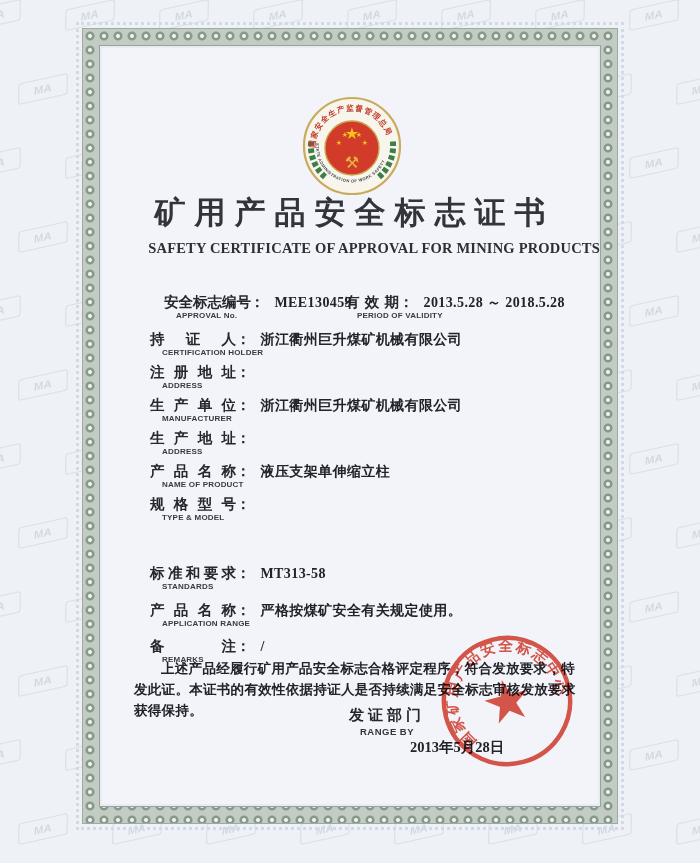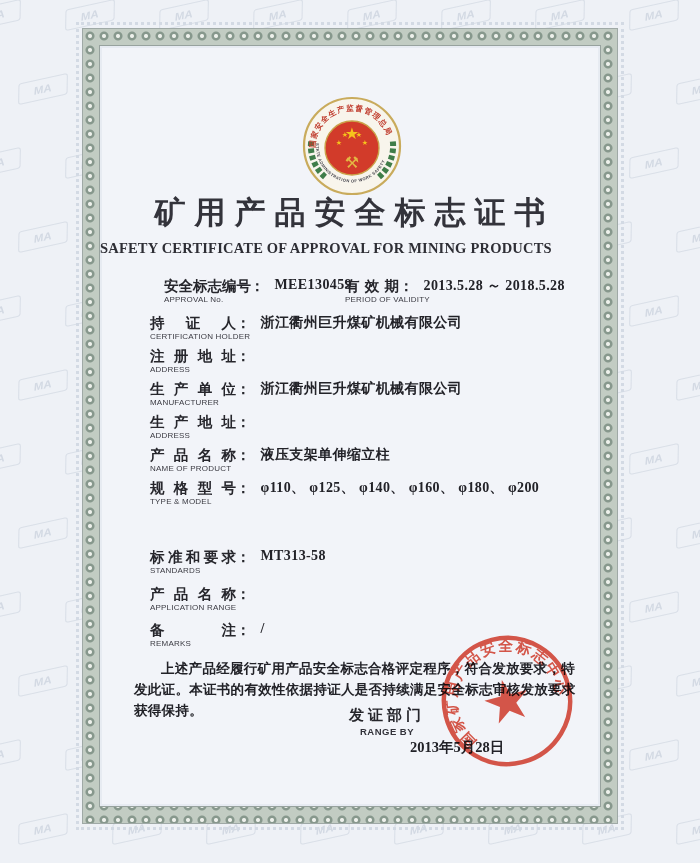--- a/index.html
+++ b/index.html
@@ -25,32 +25,32 @@
         background-size:14px 14px; }
   .paper { position:absolute; inset:16px; background:#f2f4f9; border:1px solid #97a29e;
         box-shadow:inset 0 0 0 2px #e7ebf2; }
 
   
   .emblem { position:absolute; left:202px; top:50px; width:100px; height:100px; }
 
   
   .title { position:absolute; left:0; top:146px; width:100%; text-align:center;
         font-size:31px; font-weight:bold; color:#33333b; letter-spacing:9px; text-indent:9px; }
-  .subtitle { position:absolute; left:0; top:194px; width:100%; text-align:left;
+  .subtitle { position:absolute; left:0; top:194px; width:100%; text-align:right;
         font-size:14.5px; font-weight:bold; color:#2e2e35; letter-spacing:.2px; }
 
   
   .row { position:absolute; left:50px; white-space:nowrap; }
-  .field { position:relative; display:inline-flex; align-items:flex-start; vertical-align:top; }
+  .field { position:relative; display:inline-flex; align-items:center; vertical-align:top;margin-top:16px; }
   .lab { display:inline-block; width:86px; font-size:14.5px; font-weight:bold; color:#26262c;
         text-align:justify; text-align-last:justify; } .lab.narrow { width:54px; }
   .colon { font-size:14.5px; font-weight:bold; color:#26262c; }
   .val { margin-left:10px; font-size:14px; font-weight:bold; color:#222228; letter-spacing:.4px; }
-  .sub { position:absolute; left:0; top:18px; font-family:"Liberation Sans", sans-serif;
-        font-size:8px; font-weight:normal; color:#3a3a42; letter-spacing:.2px; }
+  .sub { position:absolute; left:12px; top:18px; font-family:"Liberation Sans", sans-serif;
+        font-size:8px; font-weight:bold; color:#3a3a42; letter-spacing:.2px; }
 
   .para { position:absolute; left:34px; top:612px; width:452px; font-size:13.5px; font-weight:bold;
         color:#222228; line-height:21px; text-indent:2em; letter-spacing:.3px; white-space:normal; }
 
   .issued { position:absolute; left:249px; top:660px; text-align:center; }
   .issued .lab2 { font-size:15px; font-weight:bold; letter-spacing:4px; color:#26262c; }
   .issued .sub2 { font-family:"Liberation Sans", sans-serif; font-size:9.5px; font-weight:bold;
         color:#33333b; letter-spacing:.5px; margin-top:1px; }
   .issue-date { position:absolute; left:310px; top:692px; font-size:14.5px; font-weight:bold; color:#222228; }
 
@@ -437,36 +437,36 @@
             <span class="lab">产品名称</span>
             <span class="colon">：</span>
         <span class="val">液压支架单伸缩立柱</span>
         <span class="sub">NAME OF PRODUCT</span>
           </span>
       </div>
       <div class="row" style="top:433px;">
         <span class="field">
             <span class="lab">规格型号</span>
             <span class="colon">：</span>
-        <span class="val">φ110、 φ125、 φ140、 φ160、 φ180、 φ200</span>
         <span class="sub">TYPE &amp; MODEL</span>
           </span>
       </div>
       <div class="row" style="top:502px;">
         <span class="field">
             <span class="lab">标准和要求</span>
             <span class="colon">：</span>
         <span class="val">MT313-58</span>
         <span class="sub">STANDARDS</span>
           </span>
       </div>
       <div class="row" style="top:539px;">
         <span class="field">
             <span class="lab">产品名称</span>
             <span class="colon">：</span>
+        <span class="val">严格按煤矿安全有关规定使用。</span>
         <span class="sub">APPLICATION RANGE</span>
           </span>
       </div>
       <div class="row" style="top:575px;">
         <span class="field">
             <span class="lab">备注</span>
             <span class="colon">：</span>
         <span class="val">/</span>
         <span class="sub">REMARKS</span>
           </span>

